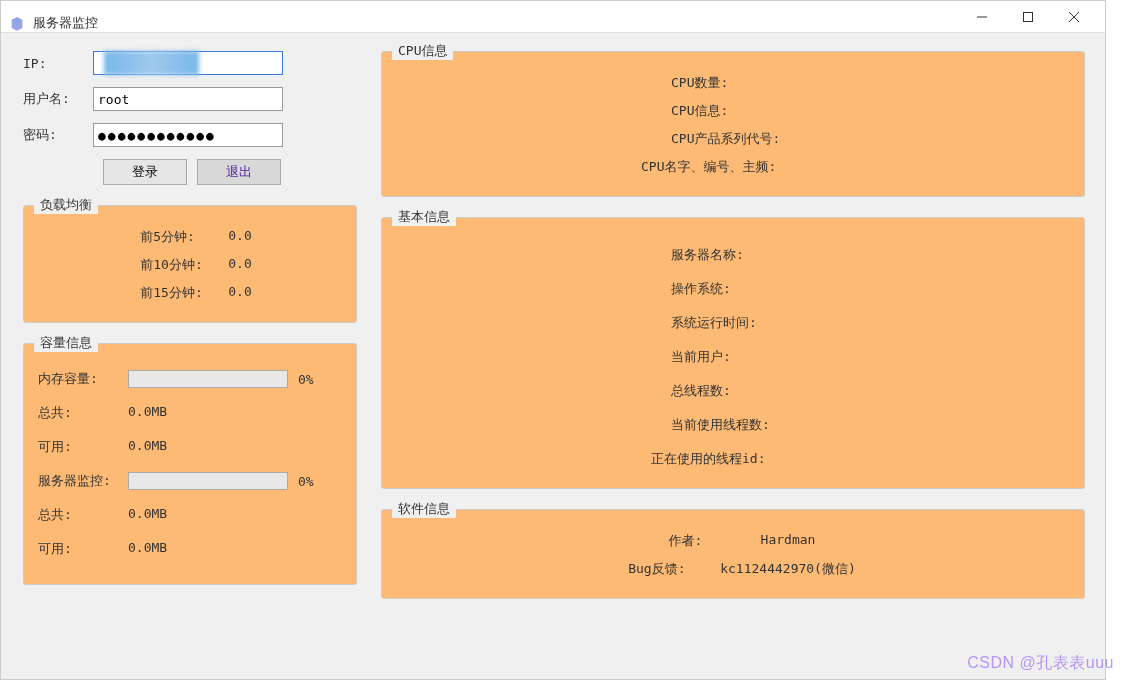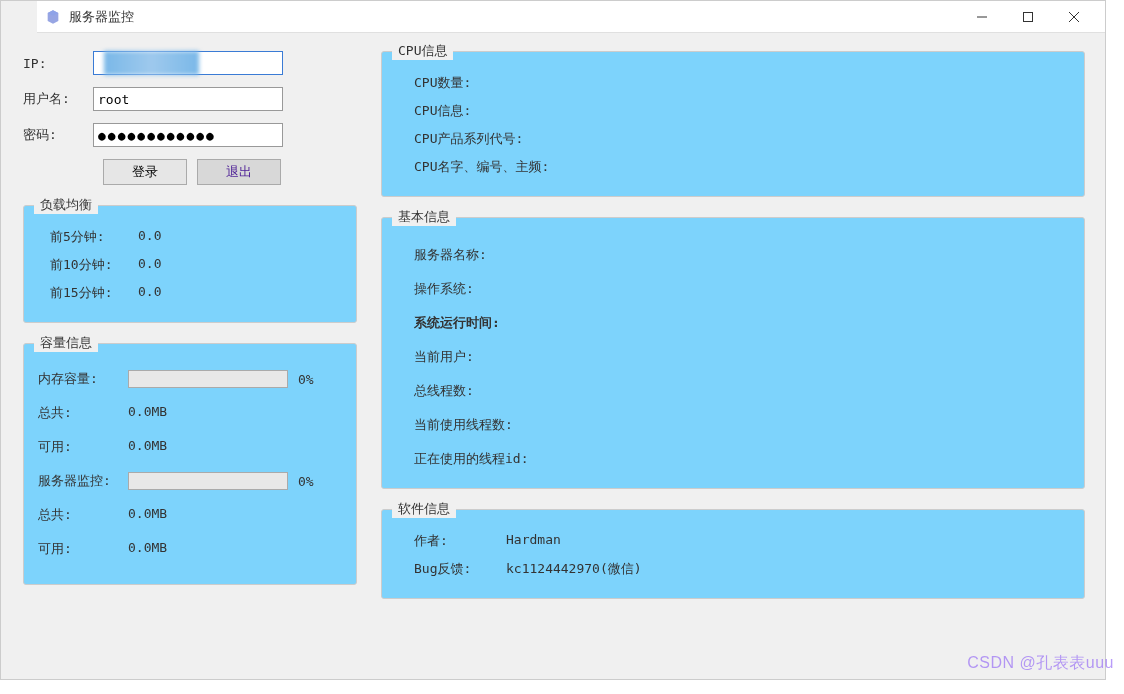--- a/index.html
+++ b/index.html
@@ -17,24 +17,23 @@
       width: 1106px;
       height: 680px;
       background: #f0f0f0;
       border: 1px solid #ccc;
       position: relative;
     }
     .titlebar {
       height: 32px;
       background: #fff;
       display: flex;
-      align-items: center;
+      align-items: flex-end;
       border-bottom: 1px solid #e0e0e0;
       padding: 0 8px;
-      margin-left: 36px;
     }
     .titlebar .app-icon {
       width: 16px; height: 16px;
       margin-right: 8px;
       display: inline-flex;
       align-items: center;
       justify-content: center;
     }
     .titlebar .title {
       flex: 0 0 auto;
@@ -102,34 +101,35 @@
       font-size: 13px;
       cursor: pointer;
     }
     .btn.disabled { background: #d8d8d8; color: #4c1d95; }
     .fieldset {
       border: 1px solid #ccc;
       border-radius: 3px;
       padding: 12px 14px 10px 14px;
       margin-top: 20px;
       position: relative;
-      background: #7dd3fc;
+      background: #fdba74;
     }
     .fieldset .legend {
       position: absolute;
       top: -10px;
       left: 10px;
       background: #f0f0f0;
       padding: 0 6px;
       font-family: "SimSun", monospace;
     }
     .info-row {
       display: flex;
       margin: 10px 0;
       font-family: "SimSun", monospace;
+      justify-content: center;
     }
     .info-label {
       width: 100px;
       padding-left: 12px;
     }
     .info-value { }
     .progress-row {
       display: flex;
       align-items: center;
       margin: 14px 0;
@@ -287,21 +287,21 @@
       </div>
 
       <div class="fieldset right-fieldset" style="padding-bottom:4px;">
         <span class="legend">基本信息</span>
         <div class="info-row" style="margin:16px 0;">
             <span class="info-label">服务器名称:</span>
           </div>
         <div class="info-row" style="margin:16px 0;">
             <span class="info-label">操作系统:</span>
           </div>
-        <div class="info-row" style="margin:16px 0;font-weight:bold;">
+        <div class="info-row" style="margin:16px 0;">
             <span class="info-label">系统运行时间:</span>
           </div>
         <div class="info-row" style="margin:16px 0;">
             <span class="info-label">当前用户:</span>
           </div>
         <div class="info-row" style="margin:16px 0;">
             <span class="info-label">总线程数:</span>
           </div>
         <div class="info-row" style="margin:16px 0;">
             <span class="info-label">当前使用线程数:</span>

